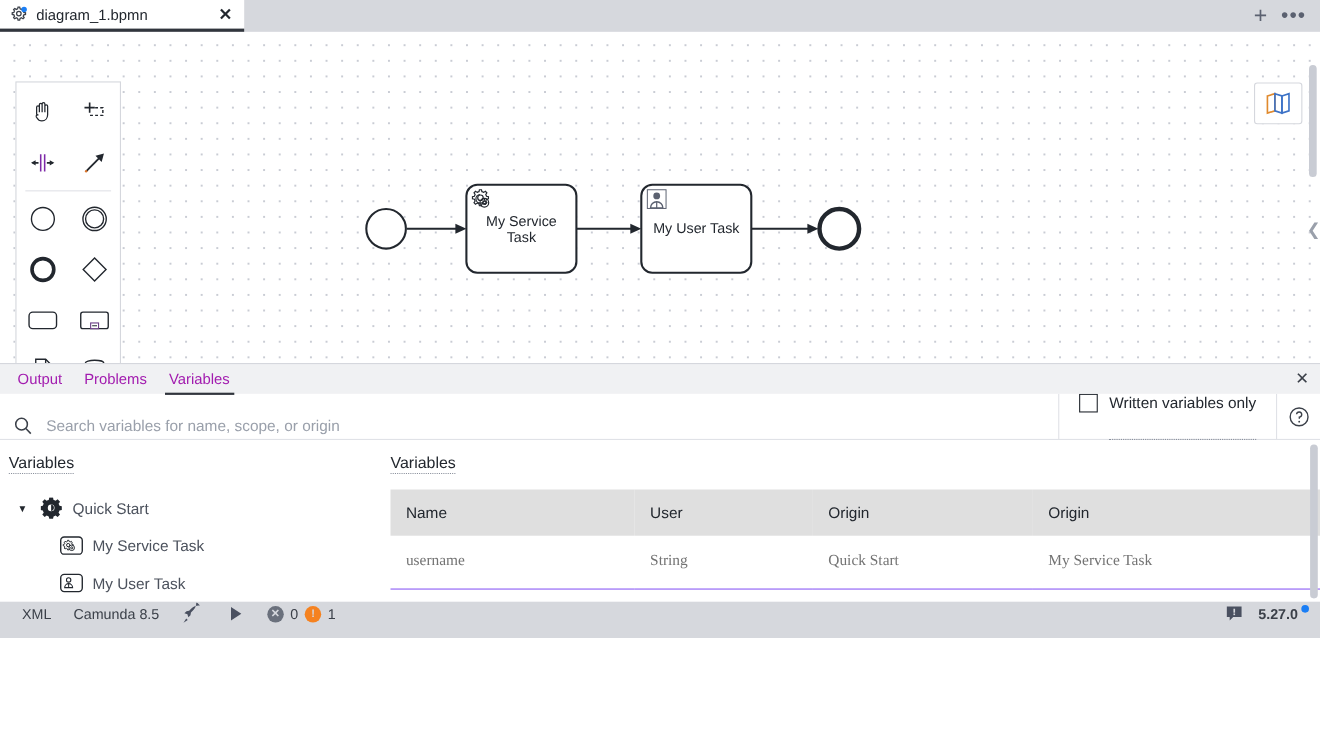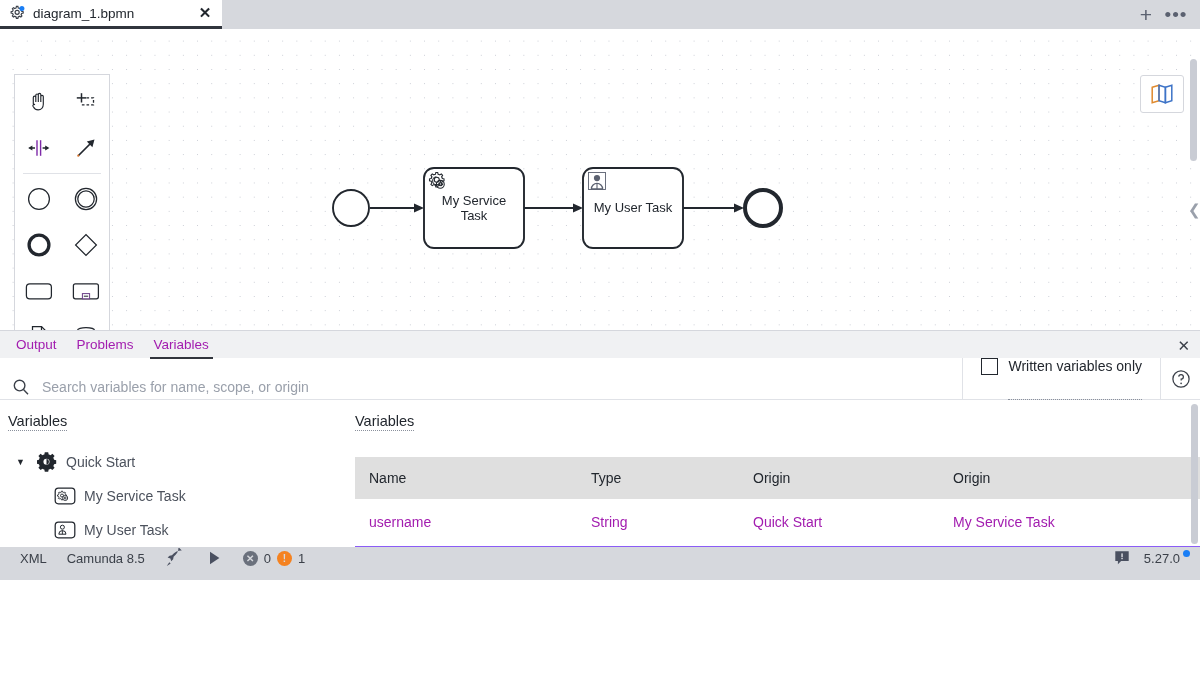--- a/index.html
+++ b/index.html
@@ -124,49 +124,50 @@
     display: inline-block; padding-bottom: 1px; margin-bottom: 14px;
   }
   .tree-row { display: flex; align-items: center; height: 34px; cursor: pointer; padding-left: 8px; }
   .tree-caret { width: 18px; color: #22272e; font-size: 9px; display: flex; align-items: center; }
   .tree-ico { width: 26px; display: flex; align-items: center; justify-content: center; }
   .tree-label { font-size: 14px; color: #4c525d; margin-left: 6px; }
   .tree-row.child { padding-left: 44px; }
 
   
   .vars-col { flex: 1 1 auto; padding: 12px 0 0 0; min-width: 0; padding-right: 0; }
-  .vtable { width: 100%; border-collapse: collapse; table-layout: fixed; margin-top: 12px; }
+  .vtable { width: 100%; border-collapse: collapse; table-layout: fixed; }
   .vtable th {
     background: #dfdfdf; text-align: left; font-size: 14px; font-weight: 400; color: #22272e;
     height: 42px; padding: 0 0 0 14px;
   }
   .vtable td {
-    font-size: 14px; color: #a21caf; height: 48px; padding: 0 0 0 14px;
-    border-bottom: 3px solid #8b5cf6;
+    font-size: 14px; color: #737373; height: 48px; padding: 0 0 0 14px;
+    border-bottom: 1px solid #8b5cf6;
+    font-family: Liberation Serif, serif;
   }
   .vtable tr.hdr th:first-child { padding-left: 14px; }
   .c-name { width: 222px; } .c-type { width: 162px; } .c-scope { width: 200px; }
 
   .panel-scrollbar {
     position: absolute; right: 2px; top: 4px; width: 7px; height: 140px;
     background: #c9ccd4; border-radius: 4px;
   }
 
   
   .statusbar {
     height: 33px; flex: 0 0 33px; background: #d6d8dd; display: flex; align-items: center;
     padding: 0 10px 11px 10px; font-size: 13px; color: #3b4049;
   }
   .sb-item { display: flex; align-items: center; height: 33px; padding: 0 10px; cursor: pointer; }
   .sb-counts { display: flex; align-items: center; gap: 6px; padding: 0 10px; cursor: pointer; }
   .badge-circ {
     width: 15px; height: 15px; border-radius: 50%; display: flex; align-items: center;
     justify-content: center; color: #d6d8dd; font-size: 10px; font-weight: 700;
   }
-  .sb-right { margin-left: auto; display: flex; align-items: center; gap: 4px; }
+  .sb-right { margin-left: auto; display: flex; align-items: center; gap: 4px; font-weight: bold; }
   .ver { position: relative; padding-right: 10px; font-size: 13px; color: #3b4049; cursor: pointer; }
   .ver-dot {
     position: absolute; right: 0; top: -1px; width: 7px; height: 7px; border-radius: 50%; background: #1a7ef5;
   }
 </style>
 </head>
 <body>
 
 <div class="app">
 
@@ -398,21 +399,21 @@
           <span class="tree-label">My User Task</span>
         </div>
       </div>
 
       <div class="vars-col">
         <div class="col-heading">Variables</div>
         <table class="vtable">
           <thead>
             <tr class="hdr">
               <th class="c-name">Name</th>
-              <th class="c-type">Type</th>
+              <th class="c-type">User</th>
               <th class="c-scope">Origin</th>
               <th>Origin</th>
             </tr>
           </thead>
           <tbody>
             <tr>
               <td>username</td>
               <td>String</td>
               <td>Quick Start</td>
               <td>My Service Task</td>

